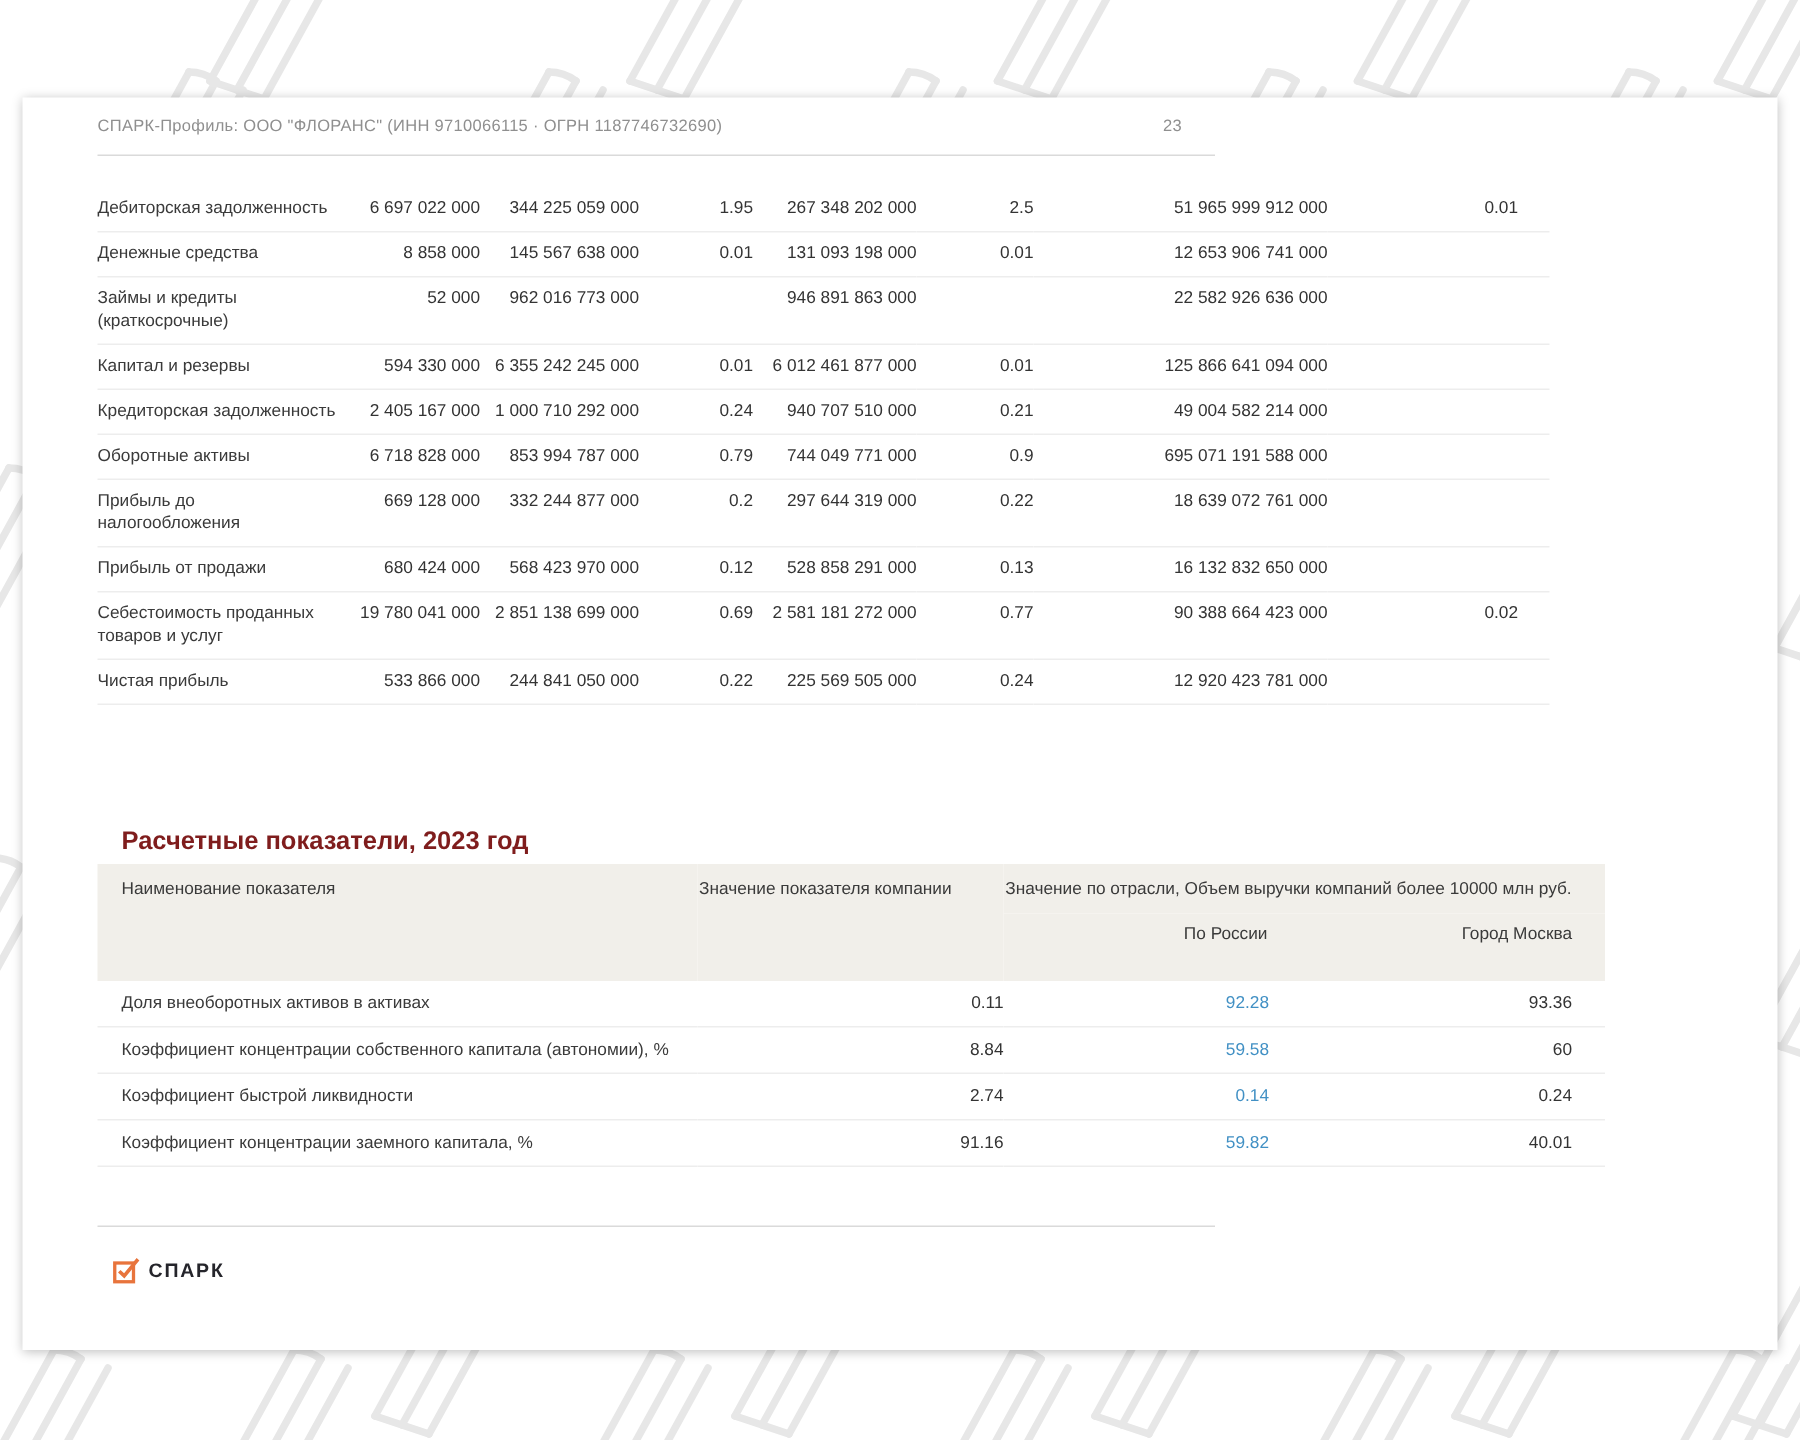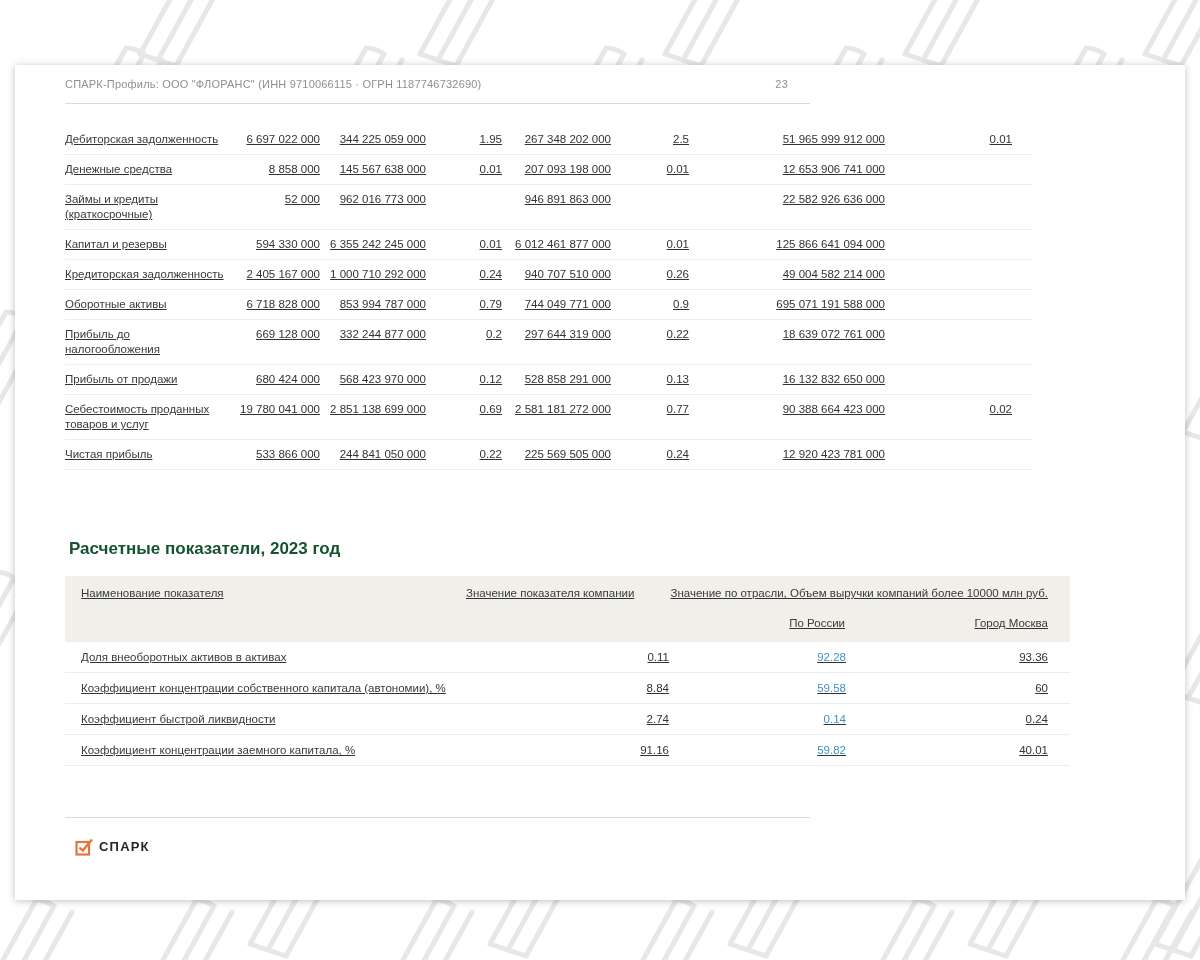--- a/index.html
+++ b/index.html
@@ -13,42 +13,42 @@
     position:absolute;left:15px;top:65px;width:1170px;height:835px;
     background:#ffffff;z-index:1;
     box-shadow:0 1px 7px rgba(0,0,0,0.25);
   }
   
   .doc-header{position:absolute;top:13px;left:50px;width:745px;height:16px;
     font-size:11px;color:#8f8f8f;letter-spacing:.2px;}
   .doc-header .pagenum{position:absolute;right:22px;top:0;}
   .header-rule{position:absolute;top:38px;left:50px;width:745px;border-top:1px solid #dadada;}
   
-  table{border-collapse:collapse;table-layout:fixed;text-decoration:underline;}
+  table{border-collapse:collapse;table-layout:fixed;}
   .fin-table{position:absolute;top:60px;left:50px;width:968px;
     font-size:11.5px;color:#333;}
   .fin-table td{
     padding:7px 0 7px 0;border-bottom:1px solid #ededed;
     text-align:right;vertical-align:top;line-height:15px;
     white-space:nowrap;overflow:visible;}
   .fin-table td.lbl{text-align:left;padding-right:12px;white-space:normal;color:#3a3a3a;}
   
-  .section-title{position:absolute;top:470px;left:50px;margin:4px;
-    font-size:17px;font-weight:bold;color:#14532d;}
+  .section-title{position:absolute;top:470px;left:50px;margin:16px;
+    font-size:17px;font-weight:bold;color:#7f1d1d;}
   
   .ratio-table{position:absolute;top:511px;left:50px;width:1005px;
     font-size:11.5px;color:#333;}
   .ratio-table thead th{
     background:#f1efea;font-weight:normal;color:#3a3a3a;
     vertical-align:top;line-height:14px;}
   .ratio-table thead tr.hr1 th{padding-top:10px;height:22px;}
-  .ratio-table thead tr.hr2 th{padding-bottom:12px;height:20px;text-align:right;}
+  .ratio-table thead tr.hr2 th{padding-bottom:24px;height:20px;text-align:right;}
   .ratio-table th.t-name{text-align:left;padding-left:16px;}
   .ratio-table th.t-comp{text-align:left;}
-  .ratio-table th.t-group{text-align:right;padding-right:22px;}
+  .ratio-table th.t-group{text-align:center;padding-right:22px;}
   .ratio-table th.t-sub{text-align:right;vertical-align:bottom;padding-bottom:12px;}
   .ratio-table th.t-last{padding-right:22px;}
   .ratio-table tbody td{
     padding:8px 0;border-bottom:1px solid #ededed;text-align:right;
     line-height:14px;vertical-align:top;}
   .ratio-table tbody td.r-name{text-align:left;padding-left:16px;color:#3a3a3a;margin-top:40px;}
   .ratio-table tbody td.r-rus{color:#4190c4;cursor:pointer;margin-top:36px;}
   .ratio-table tbody td.r-msk{padding-right:22px;}
   
   .footer-rule{position:absolute;top:752px;left:50px;width:745px;border-top:1px solid #dadada;}
@@ -126,21 +126,21 @@
         <td>2.5</td>
         <td>51 965 999 912 000</td>
         <td>0.01</td>
         <td></td>
       </tr>
       <tr>
         <td class="lbl">Денежные средства</td>
         <td>8 858 000</td>
         <td>145 567 638 000</td>
         <td>0.01</td>
-        <td>207 093 198 000</td>
+        <td>131 093 198 000</td>
         <td>0.01</td>
         <td>12 653 906 741 000</td>
         <td></td>
         <td></td>
       </tr>
       <tr>
         <td class="lbl">Займы и кредиты (краткосрочные)</td>
         <td>52 000</td>
         <td>962 016 773 000</td>
         <td></td>
@@ -160,21 +160,21 @@
         <td>125 866 641 094 000</td>
         <td></td>
         <td></td>
       </tr>
       <tr>
         <td class="lbl">Кредиторская задолженность</td>
         <td>2 405 167 000</td>
         <td>1 000 710 292 000</td>
         <td>0.24</td>
         <td>940 707 510 000</td>
-        <td>0.26</td>
+        <td>0.21</td>
         <td>49 004 582 214 000</td>
         <td></td>
         <td></td>
       </tr>
       <tr>
         <td class="lbl">Оборотные активы</td>
         <td>6 718 828 000</td>
         <td>853 994 787 000</td>
         <td>0.79</td>
         <td>744 049 771 000</td>

